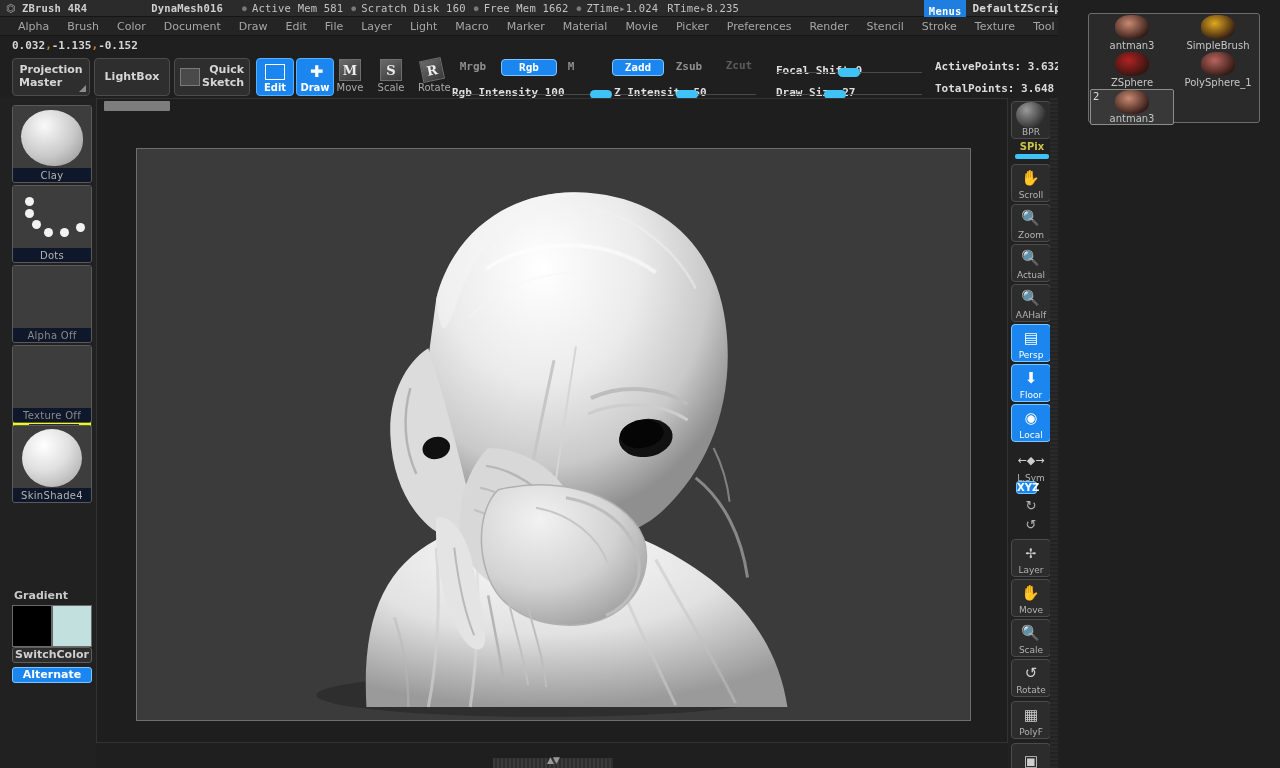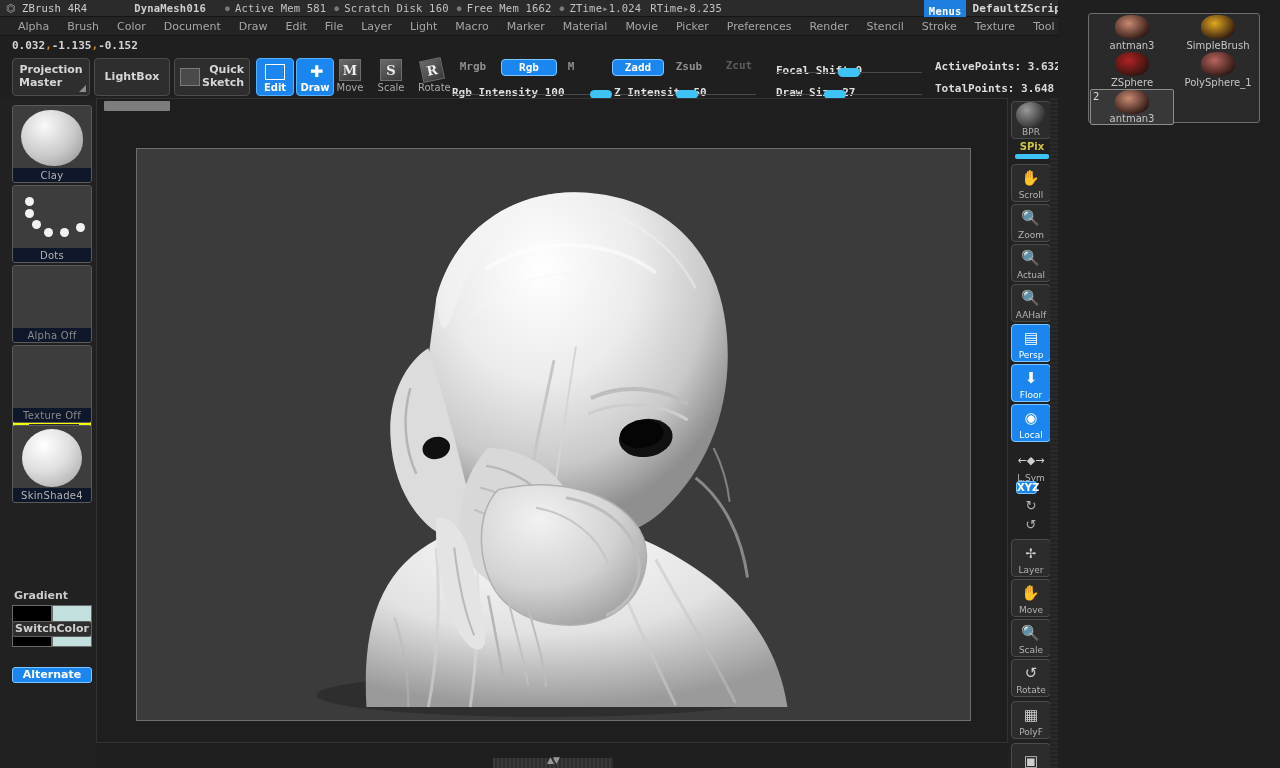--- a/index.html
+++ b/index.html
@@ -14,21 +14,21 @@
   
   .titlebar {
     position:absolute; left:0; top:0; width:1280px; height:17px;
     background:#2b2b2b;
     border-bottom:1px solid #151515;
     display:flex; align-items:center;
     font-size:10.5px; color:#b9b9b9; letter-spacing:.2px;
     font-family:"DejaVu Sans Mono", monospace;
   }
   .tb-logo { width:22px; text-align:center; color:#9a9a9a; font-size:11px; }
-  .tb-app { font-weight:normal; color:#cfcfcf; margin-right:22px; }
+  .tb-app { font-weight:bold; color:#cfcfcf; margin-right:39px; }
   .tb-doc { color:#cfcfcf; font-weight:bold; margin-right:14px;margin-left:25px; }
   .tb-stat { color:#c2c2c2; margin-right:3px; white-space:nowrap; }
   .tb-bullet { color:#7a7a7a; margin:0 5px; font-size:8px; }
   .tb-arrow { color:#8e8e8e; }
   .tb-right { position:absolute; right:0; top:0; height:17px; display:flex; align-items:center; }
   .menus-btn {
     background:#1e7fe0; color:#fff; font-weight:bold; font-size:10.5px;
     padding:7px 5px 2px; border-radius:2px; margin-right:6px;
     font-family:"DejaVu Sans Mono", monospace;
   }
@@ -159,21 +159,21 @@
     font-family:"DejaVu Sans", sans-serif;
   }
   .swatches { position:absolute; left:12px; top:605px; width:80px; height:42px; display:flex; }
   .swatch { flex:1; border:1px solid #6a6a6a; }
   .sw-btn {
     position:absolute; left:12px; width:80px; height:16px;
     border:1px solid #5e5e5e; border-radius:3px;
     font-size:11px; font-weight:bold; text-align:center; line-height:14px;
     font-family:"DejaVu Sans", sans-serif;
   }
-  .sw-btn.grey { background:#2e2e2e; color:#d0d0d0; top:621px; }
+  .sw-btn.grey { background:#2e2e2e; color:#d0d0d0; top:647px; }
   .sw-btn.blue { background:#1b86f0; color:#fff; border-color:#7cc6ff; top:667px; }
 
   
   .canvas-area {
     position:absolute; left:96px; top:98px; width:912px; height:645px;
     background:#1e1e1e; border:1px solid #333;
   }
   .canvas-tab {
     position:absolute; left:7px; top:2px; width:66px; height:10px;
     background:#7d7d7d; border-radius:1px;

